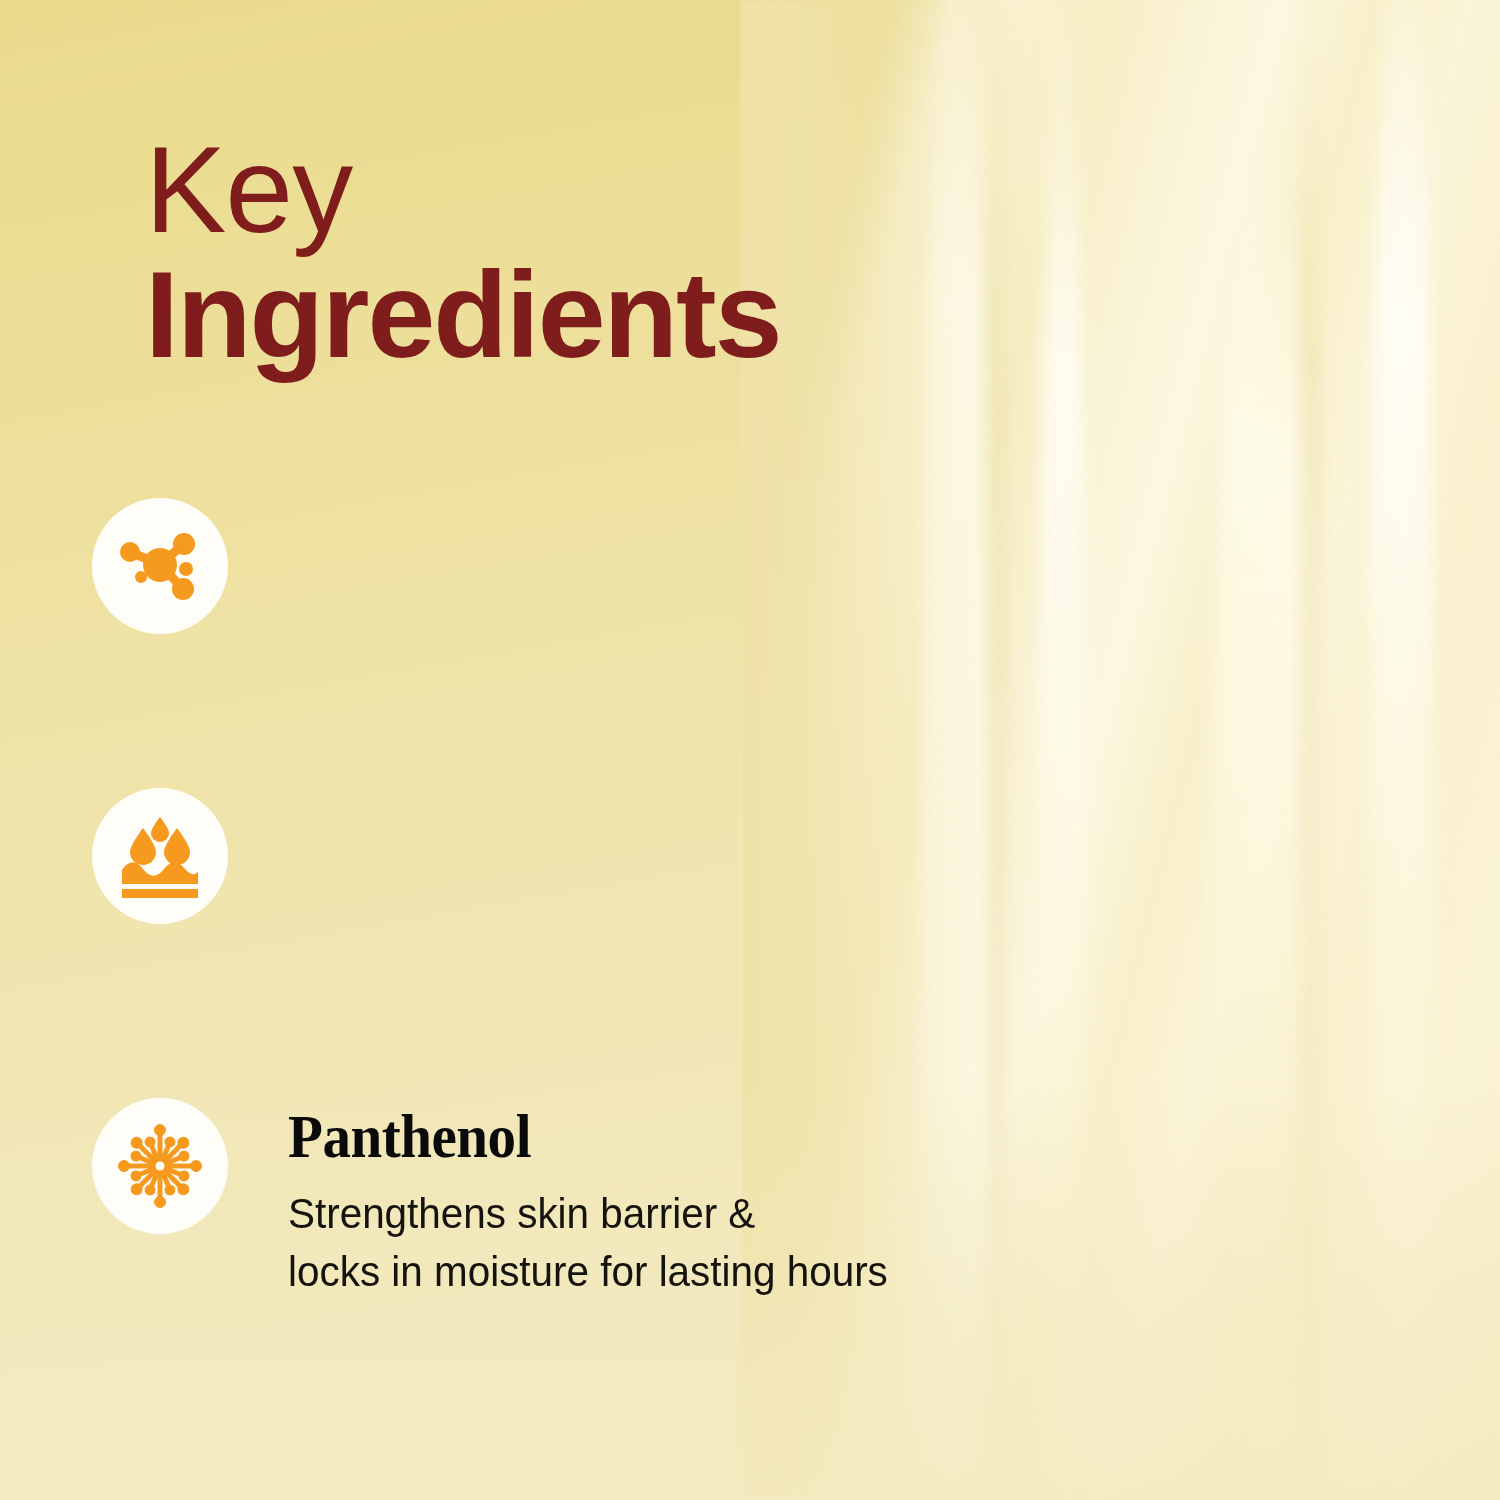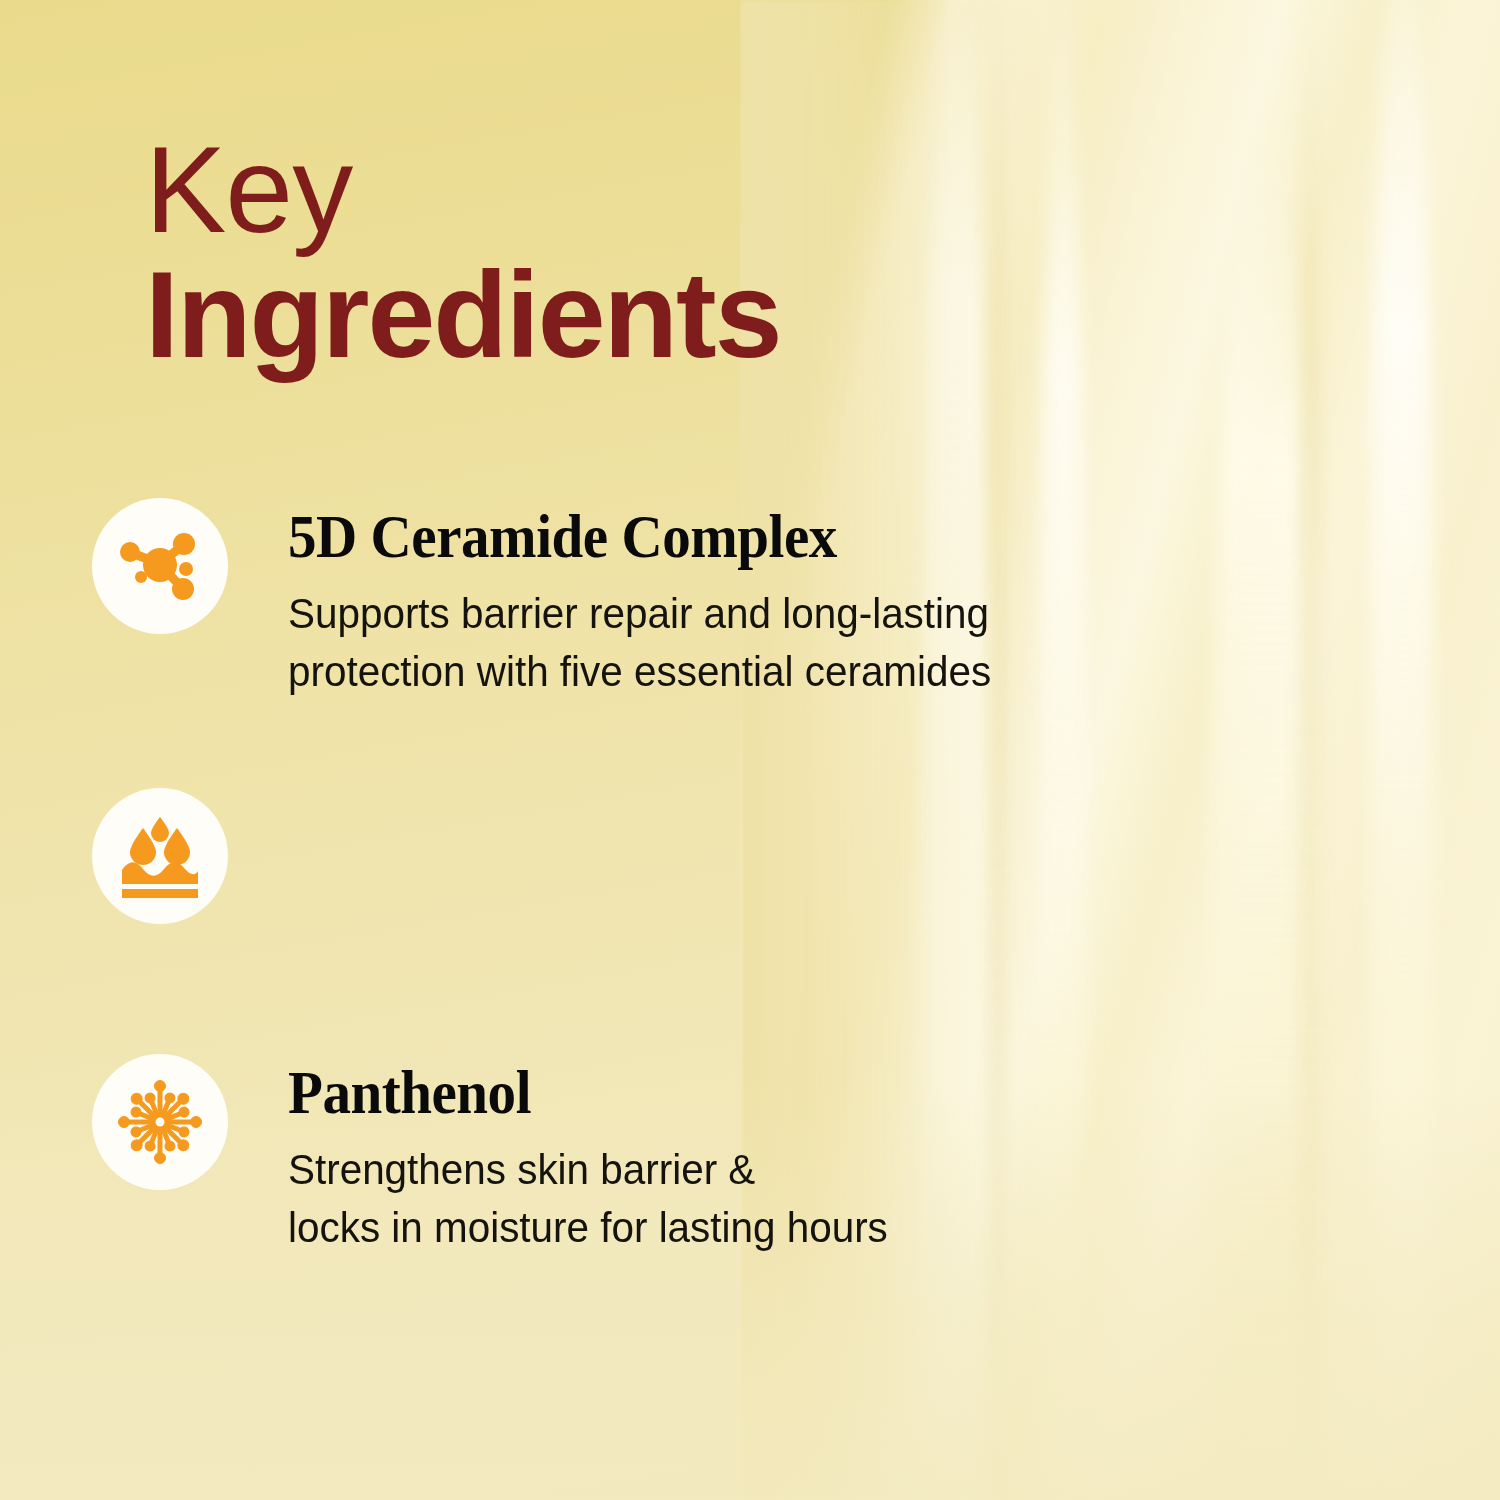--- a/index.html
+++ b/index.html
@@ -120,21 +120,21 @@
     font-size: 122px;
     font-weight: 700;
     letter-spacing: -2px;
     text-align: center;
   }
 
   .items { position: absolute; left: 92px; top: 498px; width: 1180px; }
 
   .item { position: relative; min-height: 246px; }
   .item:nth-child(2) { margin-top: 44px; }
-  .item:nth-child(3) { margin-top: 20px; }
+  .item:nth-child(3) { margin-top: 64px; }
 
   .icon-badge {
     position: absolute;
     left: 0;
     top: 0;
     width: 136px;
     height: 136px;
     border-radius: 50%;
     background: #FFFDF7;
     display: flex;
@@ -206,27 +206,20 @@
               <path d="M46 44 L67 67" stroke="#F59A1E" stroke-width="9" stroke-linecap="round"></path>
               <circle cx="46" cy="45" r="17"></circle>
               <circle cx="70" cy="24" r="11"></circle>
               <circle cx="16" cy="32" r="10"></circle>
               <circle cx="69" cy="69" r="11"></circle>
               <circle cx="27" cy="57" r="6"></circle>
               <circle cx="72" cy="49" r="7"></circle>
             </g>
           </svg>
         </div>
-        <div class="item-text">
-          <h2 class="item-title">5D Ceramide Complex</h2>
-          <p class="item-desc">
-            <span>Supports barrier repair and long-lasting</span>
-            <span>protection with five essential ceramides</span>
-          </p>
-        </div>
       </div>
 
       <div class="item">
         <div class="icon-badge">
           <svg width="88" height="88" viewBox="0 0 88 88" aria-hidden="true">
             <g fill="#F59A1E">
 
               <path d="M27 16 C27 16 14 33 14 40 a13 13 0 0 0 26 0 C40 33 27 16 27 16 Z"></path>
 
               <path d="M61 16 C61 16 48 33 48 40 a13 13 0 0 0 26 0 C74 33 61 16 61 16 Z"></path>

